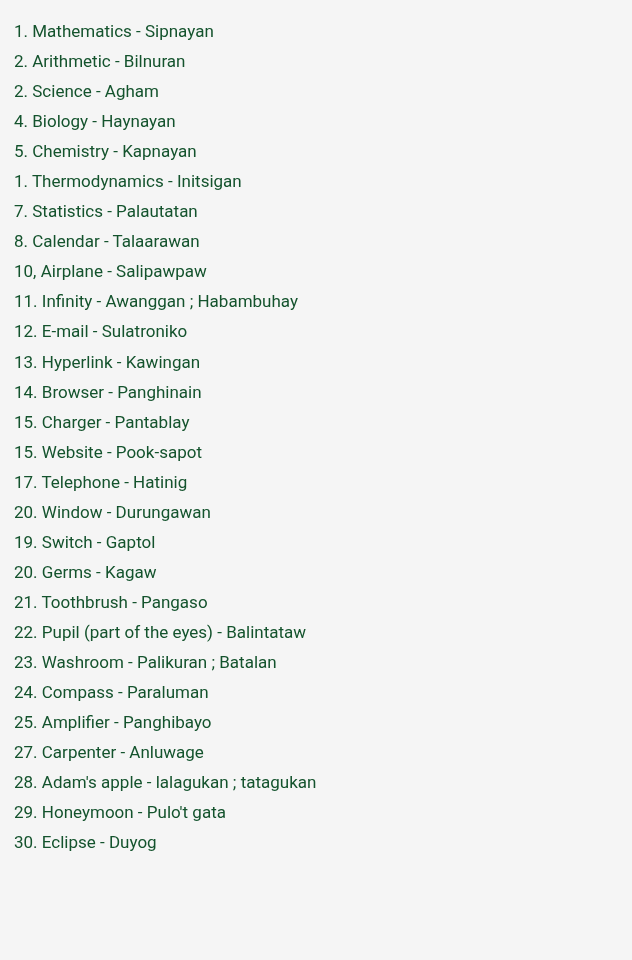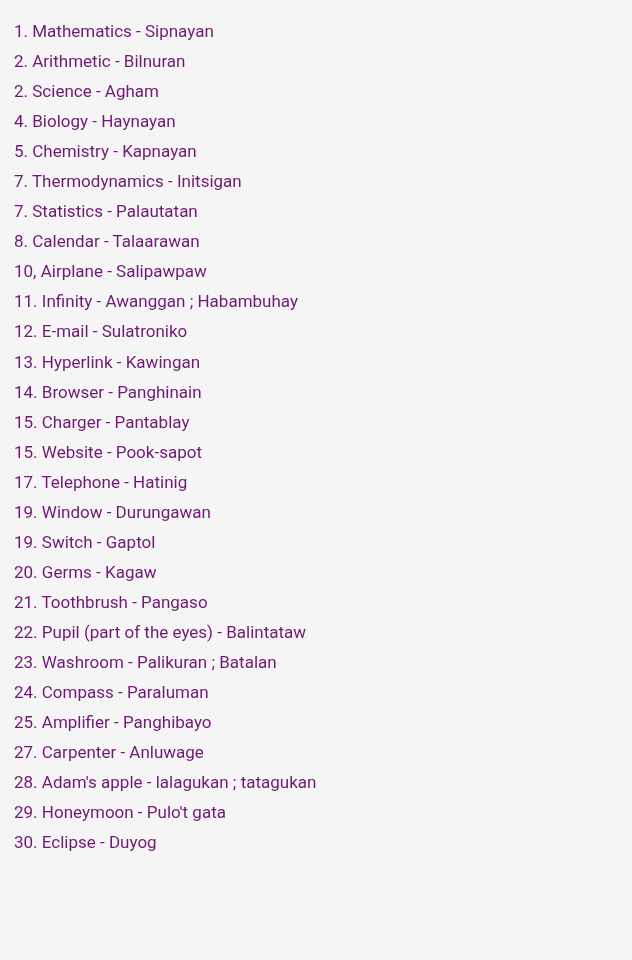--- a/index.html
+++ b/index.html
@@ -16,45 +16,45 @@
       padding: 16px 14px;
     }
 
     .list-container {
       background-color: #f5f5f5;
     }
 
     .list-item {
       font-size: 17px;
       line-height: 1.65;
-      color: #701a75;
+      color: #14532d;
       padding: 1px 0;
     }
   </style>
 </head>
 <body>
 
 <div class="list-container">
 <div class="list-item">1. Mathematics - Sipnayan</div>
     <div class="list-item">2. Arithmetic - Bilnuran</div>
     <div class="list-item">2. Science - Agham</div>
     <div class="list-item">4. Biology - Haynayan</div>
     <div class="list-item">5. Chemistry - Kapnayan</div>
-    <div class="list-item">7. Thermodynamics - Initsigan</div>
+    <div class="list-item">1. Thermodynamics - Initsigan</div>
     <div class="list-item">7. Statistics - Palautatan</div>
     <div class="list-item">8. Calendar - Talaarawan</div>
     <div class="list-item">10, Airplane - Salipawpaw</div>
     <div class="list-item">11. Infinity - Awanggan ; Habambuhay</div>
     <div class="list-item">12. E-mail - Sulatroniko</div>
     <div class="list-item">13. Hyperlink - Kawingan</div>
     <div class="list-item">14. Browser - Panghinain</div>
     <div class="list-item">15. Charger - Pantablay</div>
     <div class="list-item">15. Website - Pook-sapot</div>
     <div class="list-item">17. Telephone - Hatinig</div>
-    <div class="list-item">19. Window - Durungawan</div>
+    <div class="list-item">20. Window - Durungawan</div>
     <div class="list-item">19. Switch - Gaptol</div>
     <div class="list-item">20. Germs - Kagaw</div>
     <div class="list-item">21. Toothbrush - Pangaso</div>
     <div class="list-item">22. Pupil (part of the eyes) - Balintataw</div>
     <div class="list-item">23. Washroom - Palikuran ; Batalan</div>
     <div class="list-item">24. Compass - Paraluman</div>
     <div class="list-item">25. Amplifier - Panghibayo</div>
     <div class="list-item">27. Carpenter - Anluwage</div>
     <div class="list-item">28. Adam's apple - lalagukan ; tatagukan</div>
     <div class="list-item">29. Honeymoon - Pulo't gata</div>

